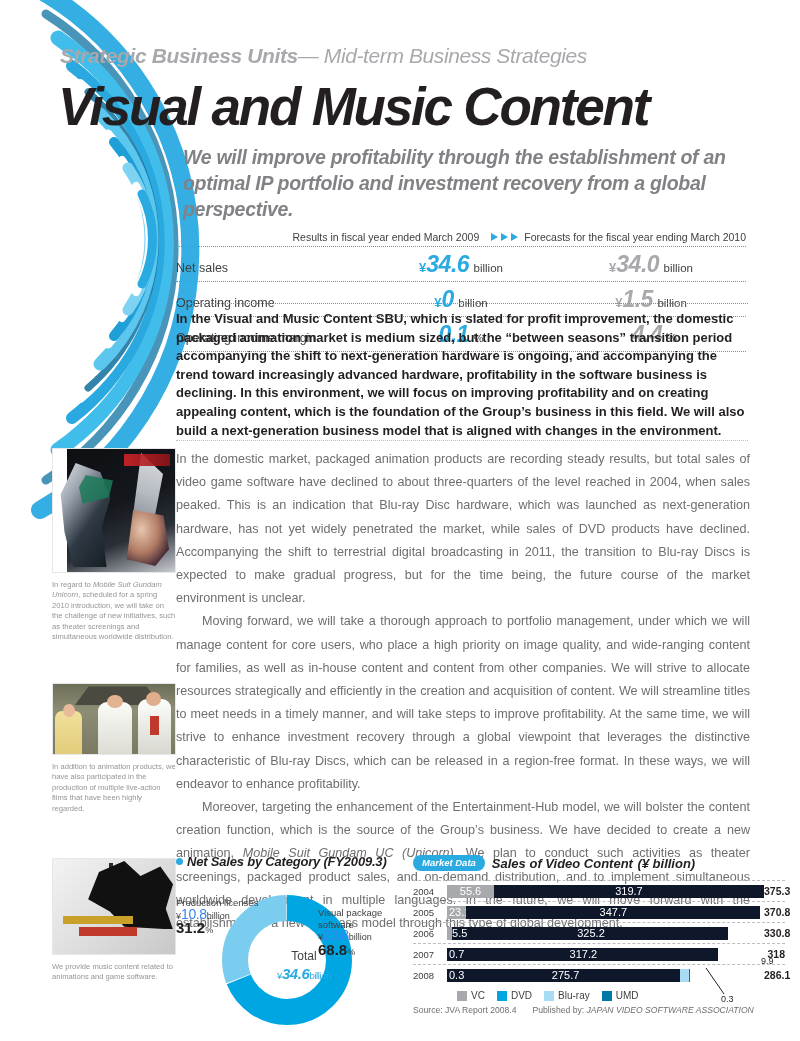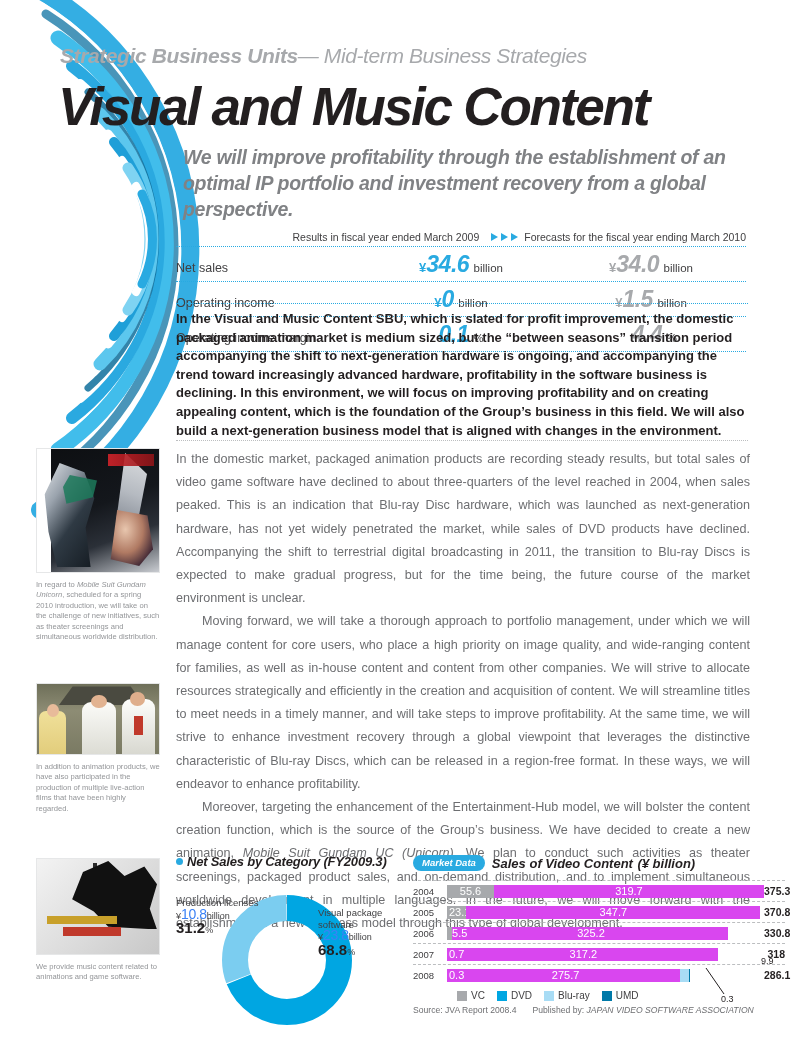--- a/index.html
+++ b/index.html
@@ -48,21 +48,21 @@
   .rule-grey{position:absolute;left:176px;top:440px;width:572px;border-top:1px dotted #bcbec0;}
 
   
   .body-copy{position:absolute;left:176px;top:448px;width:574px;font-size:12.6px;line-height:23.2px;
              color:#6d6e71;text-align:justify;}
   .body-copy p{margin:0;}
   .body-copy p.ind{text-indent:26px;}
   .body-copy em{font-style:italic;}
 
   
-  .rail{position:absolute;left:36px;width:124px;}
+  .rail{position:absolute;left:52px;width:124px;}
   .photo{width:124px;border:1px solid #e6e7e8;box-sizing:border-box;background:#000;position:relative;overflow:hidden;}
   .caption{font-size:7.6px;line-height:10.4px;color:#939598;margin-top:7px;}
   .caption em{font-style:italic;}
 
   
   .ph1{height:125px;background:#fff;}
   .ph1 .art{position:absolute;left:14px;top:0;right:0;bottom:0;background:
       linear-gradient(160deg,#0d0f12 0%,#14171c 45%,#2b3038 70%,#c9ccd1 100%);}
   .ph1 .mech{position:absolute;left:4px;top:14px;width:62px;height:104px;
       background:linear-gradient(125deg,#e9ecef 0%,#9aa3ad 28%,#2f3a44 55%,#10161c 100%);
@@ -127,21 +127,21 @@
             padding:2px 9px 2.5px;border-radius:9px;margin-right:7px;vertical-align:2px;}
   .bar-title{font-size:13px;font-weight:bold;font-style:italic;color:#231f20;}
   .bars{margin-top:8px;}
   .brow{display:flex;align-items:center;height:20px;border-top:1px dashed #bcbec0;position:relative;}
   .bars .brow:last-of-type{border-bottom:1px dashed #bcbec0;}
   .byear{width:34px;font-size:9.5px;color:#414042;}
   .btrack{position:relative;height:13px;flex:1;}
   .seg{position:absolute;top:0;height:13px;display:flex;align-items:center;justify-content:center;
        font-size:11px;color:#fff;overflow:hidden;white-space:nowrap;}
   .seg.vc{background:#a7a9ac;}
-  .seg.dvd{background:#d946ef;}
+  .seg.dvd{background:#0f172a;}
   .seg.bd{background:#a8dcf5;}
   .seg.umd{background:#0079a8;}
   .seg.left{justify-content:flex-start;padding-left:2px;}
   .btot{width:21px;text-align:right;font-size:10.5px;font-weight:bold;color:#231f20;}
   .callout{position:absolute;font-size:9px;color:#231f20;}
   .legend{display:flex;align-items:center;gap:5px;margin:5px 0 0 44px;font-size:10px;color:#414042;}
   .legend span.sw{width:10px;height:10px;display:inline-block;}
   .legend .it{display:flex;align-items:center;gap:4px;margin-right:7px;}
   .src{margin-top:4px;font-size:8.6px;color:#6d6e71;display:flex;gap:16px;}
   .src em{font-style:italic;}
@@ -287,20 +287,24 @@
       <div class="d-lbl d-left">
         <span>Production licenses</span><br>
         <span class="u">¥</span><span class="num">10.8</span><span class="u">billion</span><br>
         <span class="pct">31.2</span><span class="u">%</span>
       </div>
       <div class="d-lbl d-right">
         <span>Visual package software</span><br>
         <span class="u">¥</span><span class="num">23.8</span><span class="u">billion</span><br>
         <span class="pct">68.8</span><span class="u">%</span>
       </div>
+      <div class="d-center">
+        <div class="t">Total</div>
+        <div class="v"><small>¥</small><span>34.6</span><small>billion</small></div>
+      </div>
     </div>
   </div>
 
   <div class="bar-sec">
     <div>
       <span class="md-badge">Market Data</span><span class="bar-title">Sales of Video Content</span> <span class="bar-title u">(¥ billion)</span>
     </div>
 
     <div class="bars">
 

